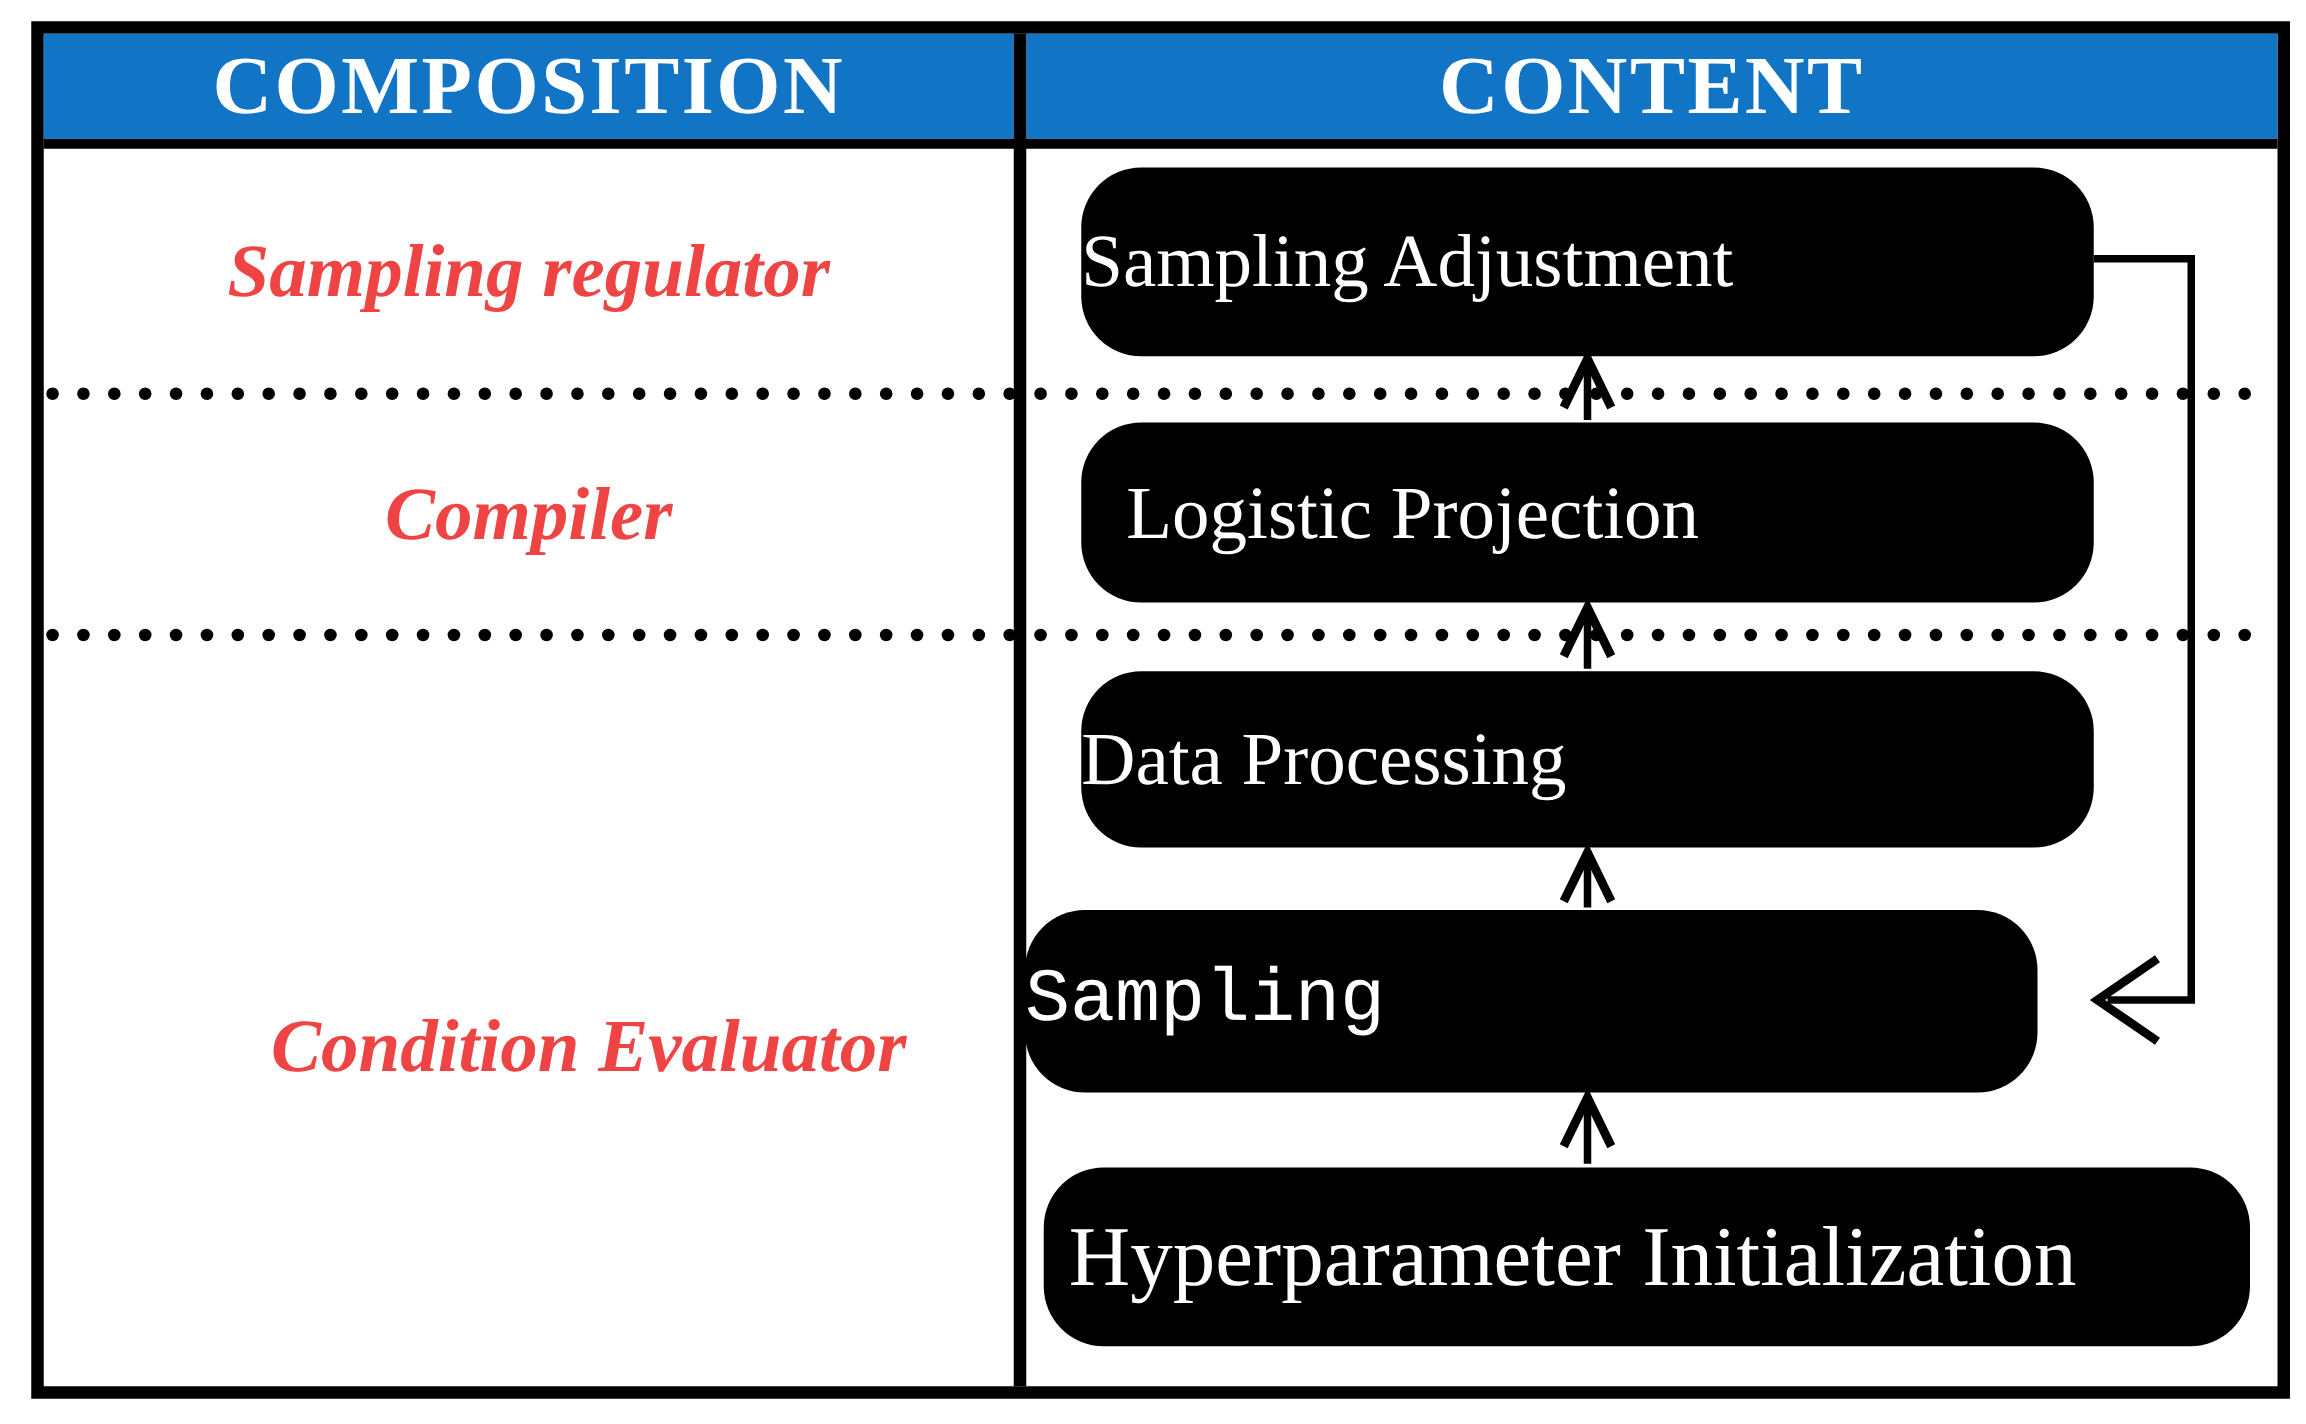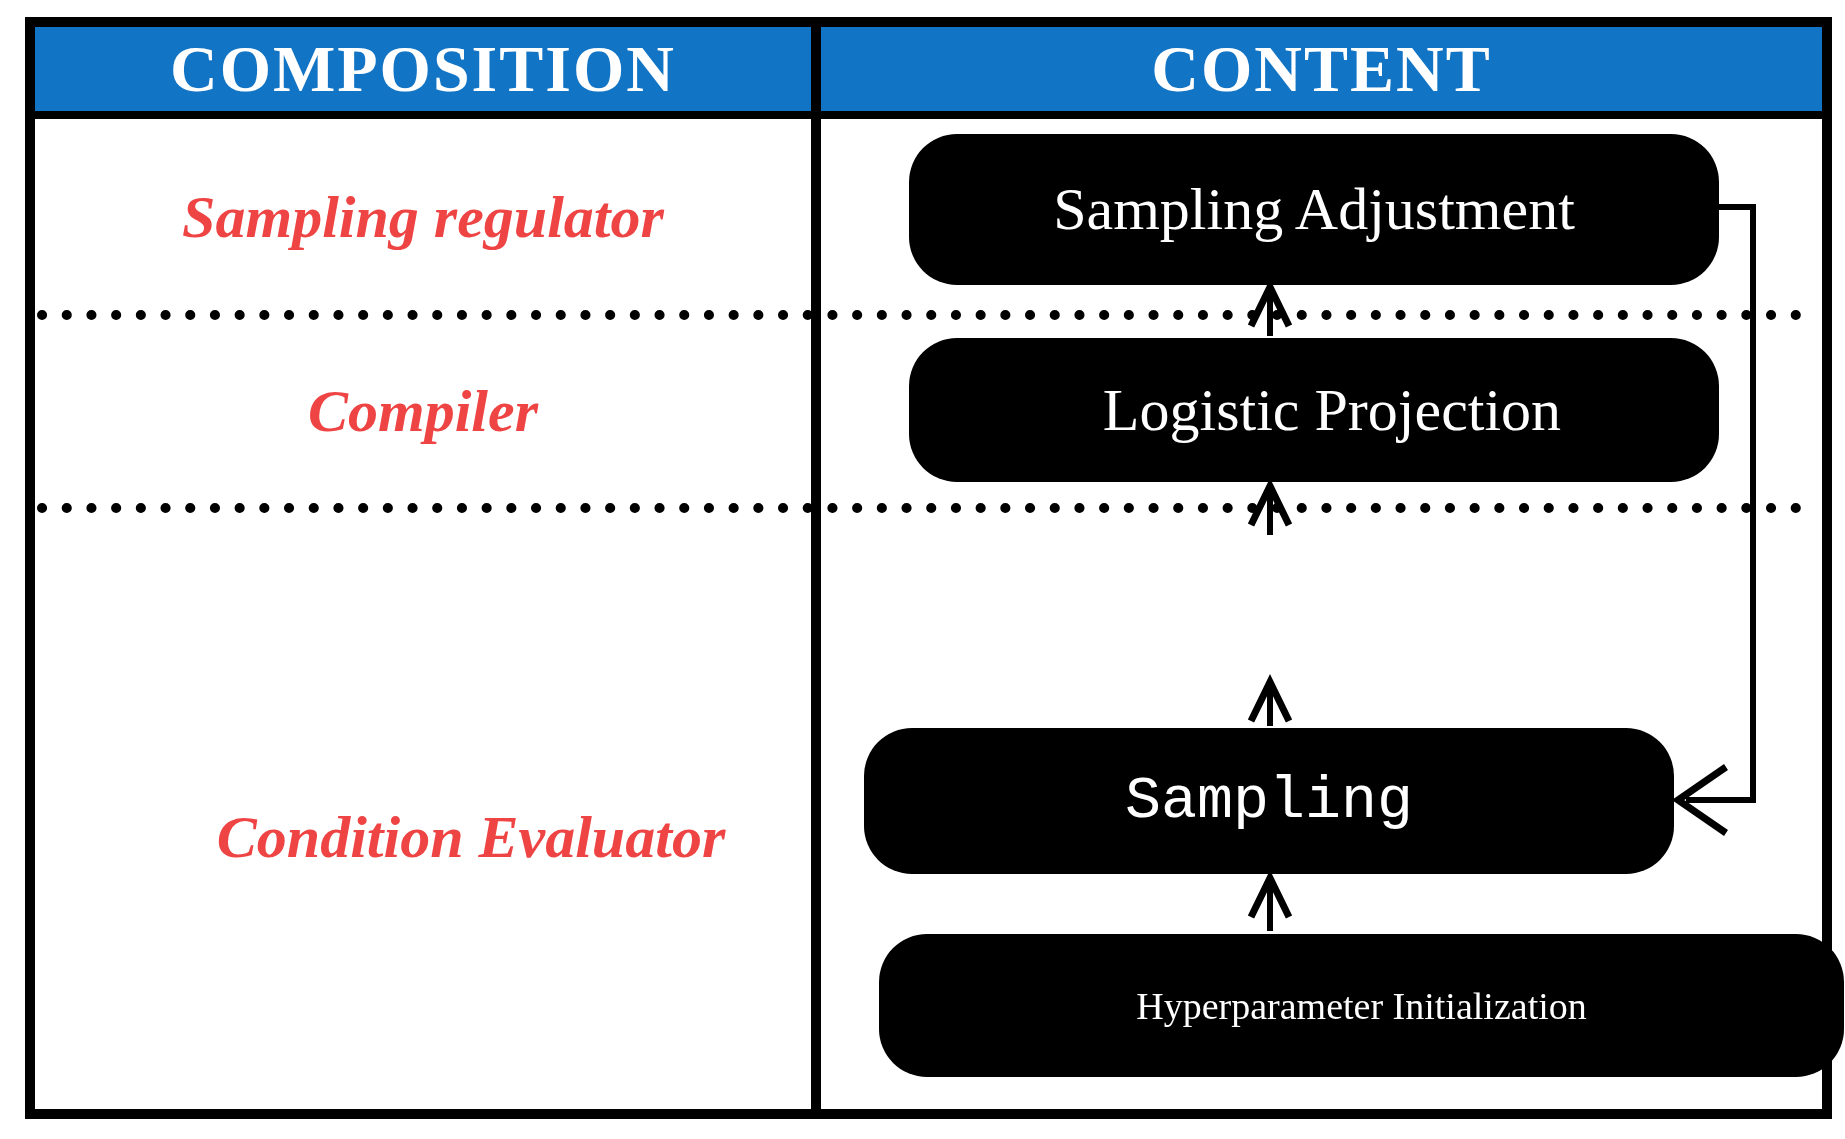--- a/index.html
+++ b/index.html
@@ -27,26 +27,25 @@
   .header-underline{background:#000000;}
   .v-divider{background:#000000;}
   .comp-cell{
     display:flex;align-items:center;justify-content:center;
     font-weight:bold;font-style:italic;
     font-size:60px;color:#ef4444;
   }
   .node{
     background:#000000;color:#ffffff;
     border-radius:48px;
-    display:flex;align-items:center;justify-content:center;
+    display:flex;align-items:center;justify-content:flex-start;
     font-size:60px;
     white-space:nowrap;
-    margin-left:44px;
   }
-  .node.wide{font-size:38px;}
+  .node.wide{font-size:68px;padding-left:20px;}
   svg.overlay{position:absolute;left:0;top:0;pointer-events:none;}
 </style>
 </head>
 <body>
 
 <div id="canvas">
 
   <div class="abs table-frame"></div>
 
   <div class="abs header-cell" style="left:35px;top:27px;width:776px;height:84px;">
@@ -67,20 +66,23 @@
   </div>
   <div class="abs comp-cell" style="left:35px;top:516px;width:776px;height:598px;padding-top:45px;margin-left:48px;">
     <span>Condition Evaluator</span>
   </div>
 
   <div class="abs node" style="left:865px;top:134px;width:810px;height:151px;">
     <span>Sampling Adjustment</span>
   </div>
   <div class="abs node" style="left:865px;top:338px;width:810px;height:144px;padding-left:36px;">
     <span>Logistic Projection</span>
+  </div>
+  <div class="abs node" style="left:865px;top:537px;width:810px;height:141px;">
+    <span>Data Processing</span>
   </div>
   <div class="abs node" style="left:820px;top:728px;width:810px;height:146px;font-family:Liberation Mono, monospace;">
     <span>Sampling</span>
   </div>
   <div class="abs node wide" style="left:835px;top:934px;width:965px;height:143px;">
     <span>Hyperparameter Initialization</span>
   </div>
 
   <svg class="overlay" width="1845" height="1139" viewBox="0 0 1845 1139">
 

